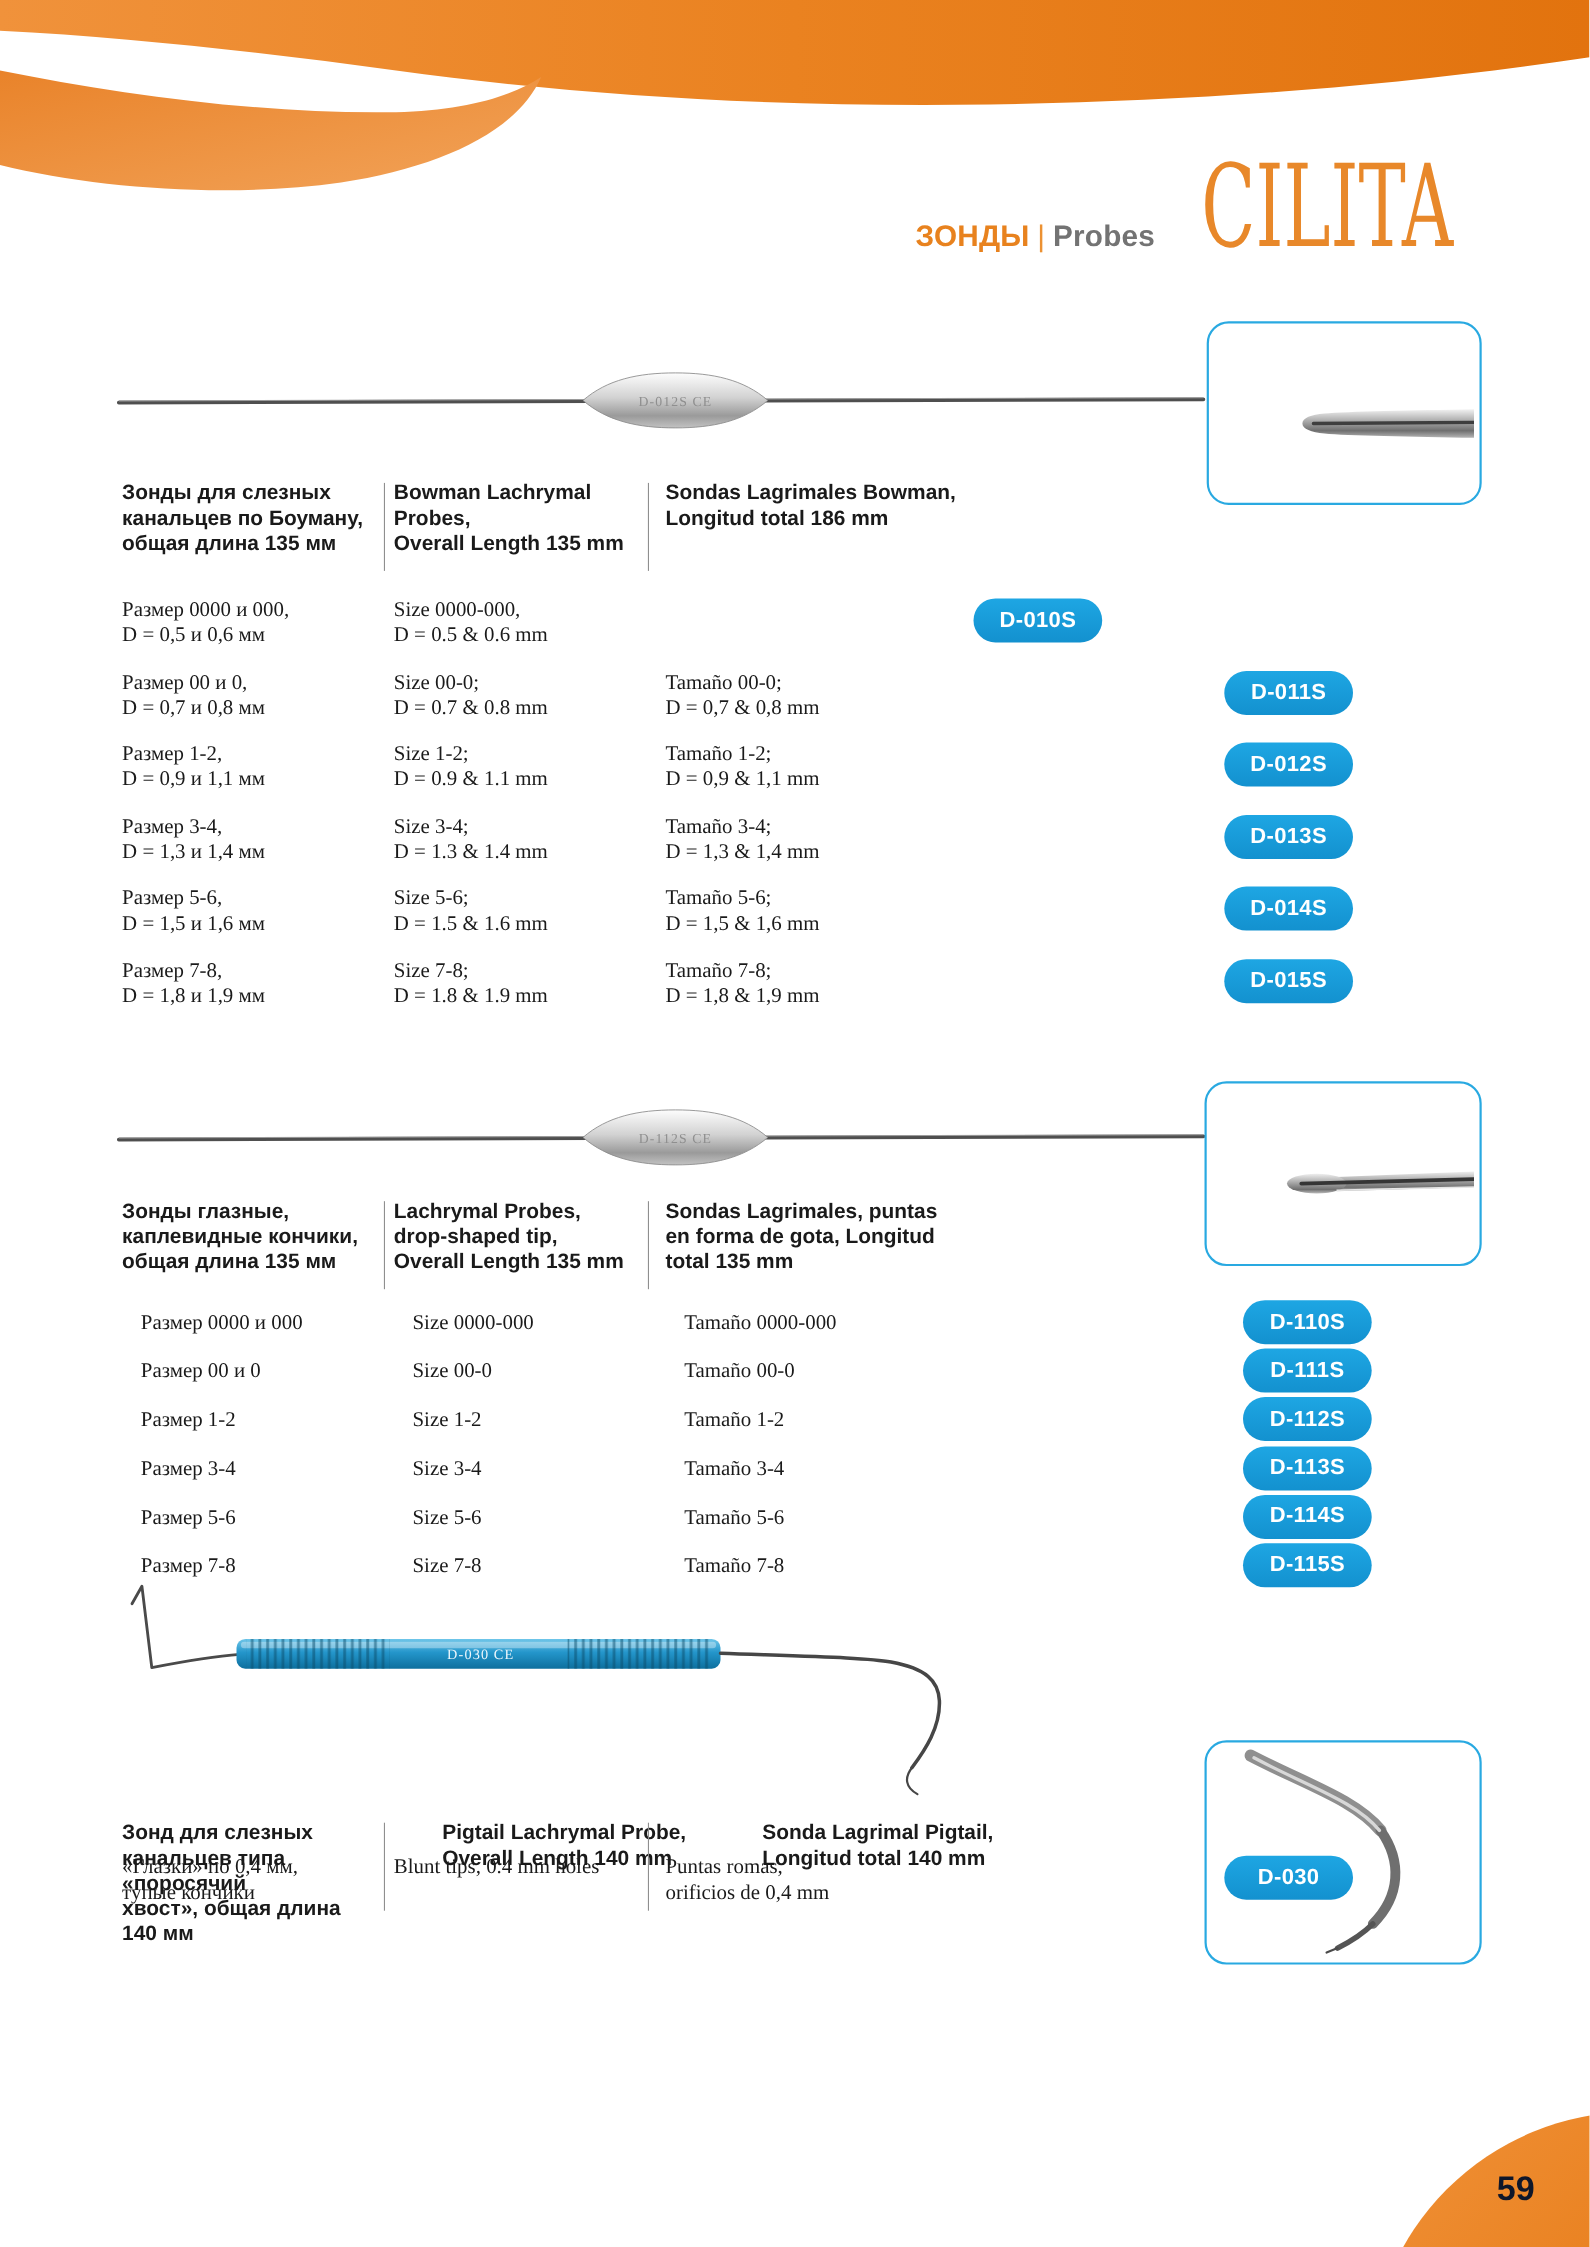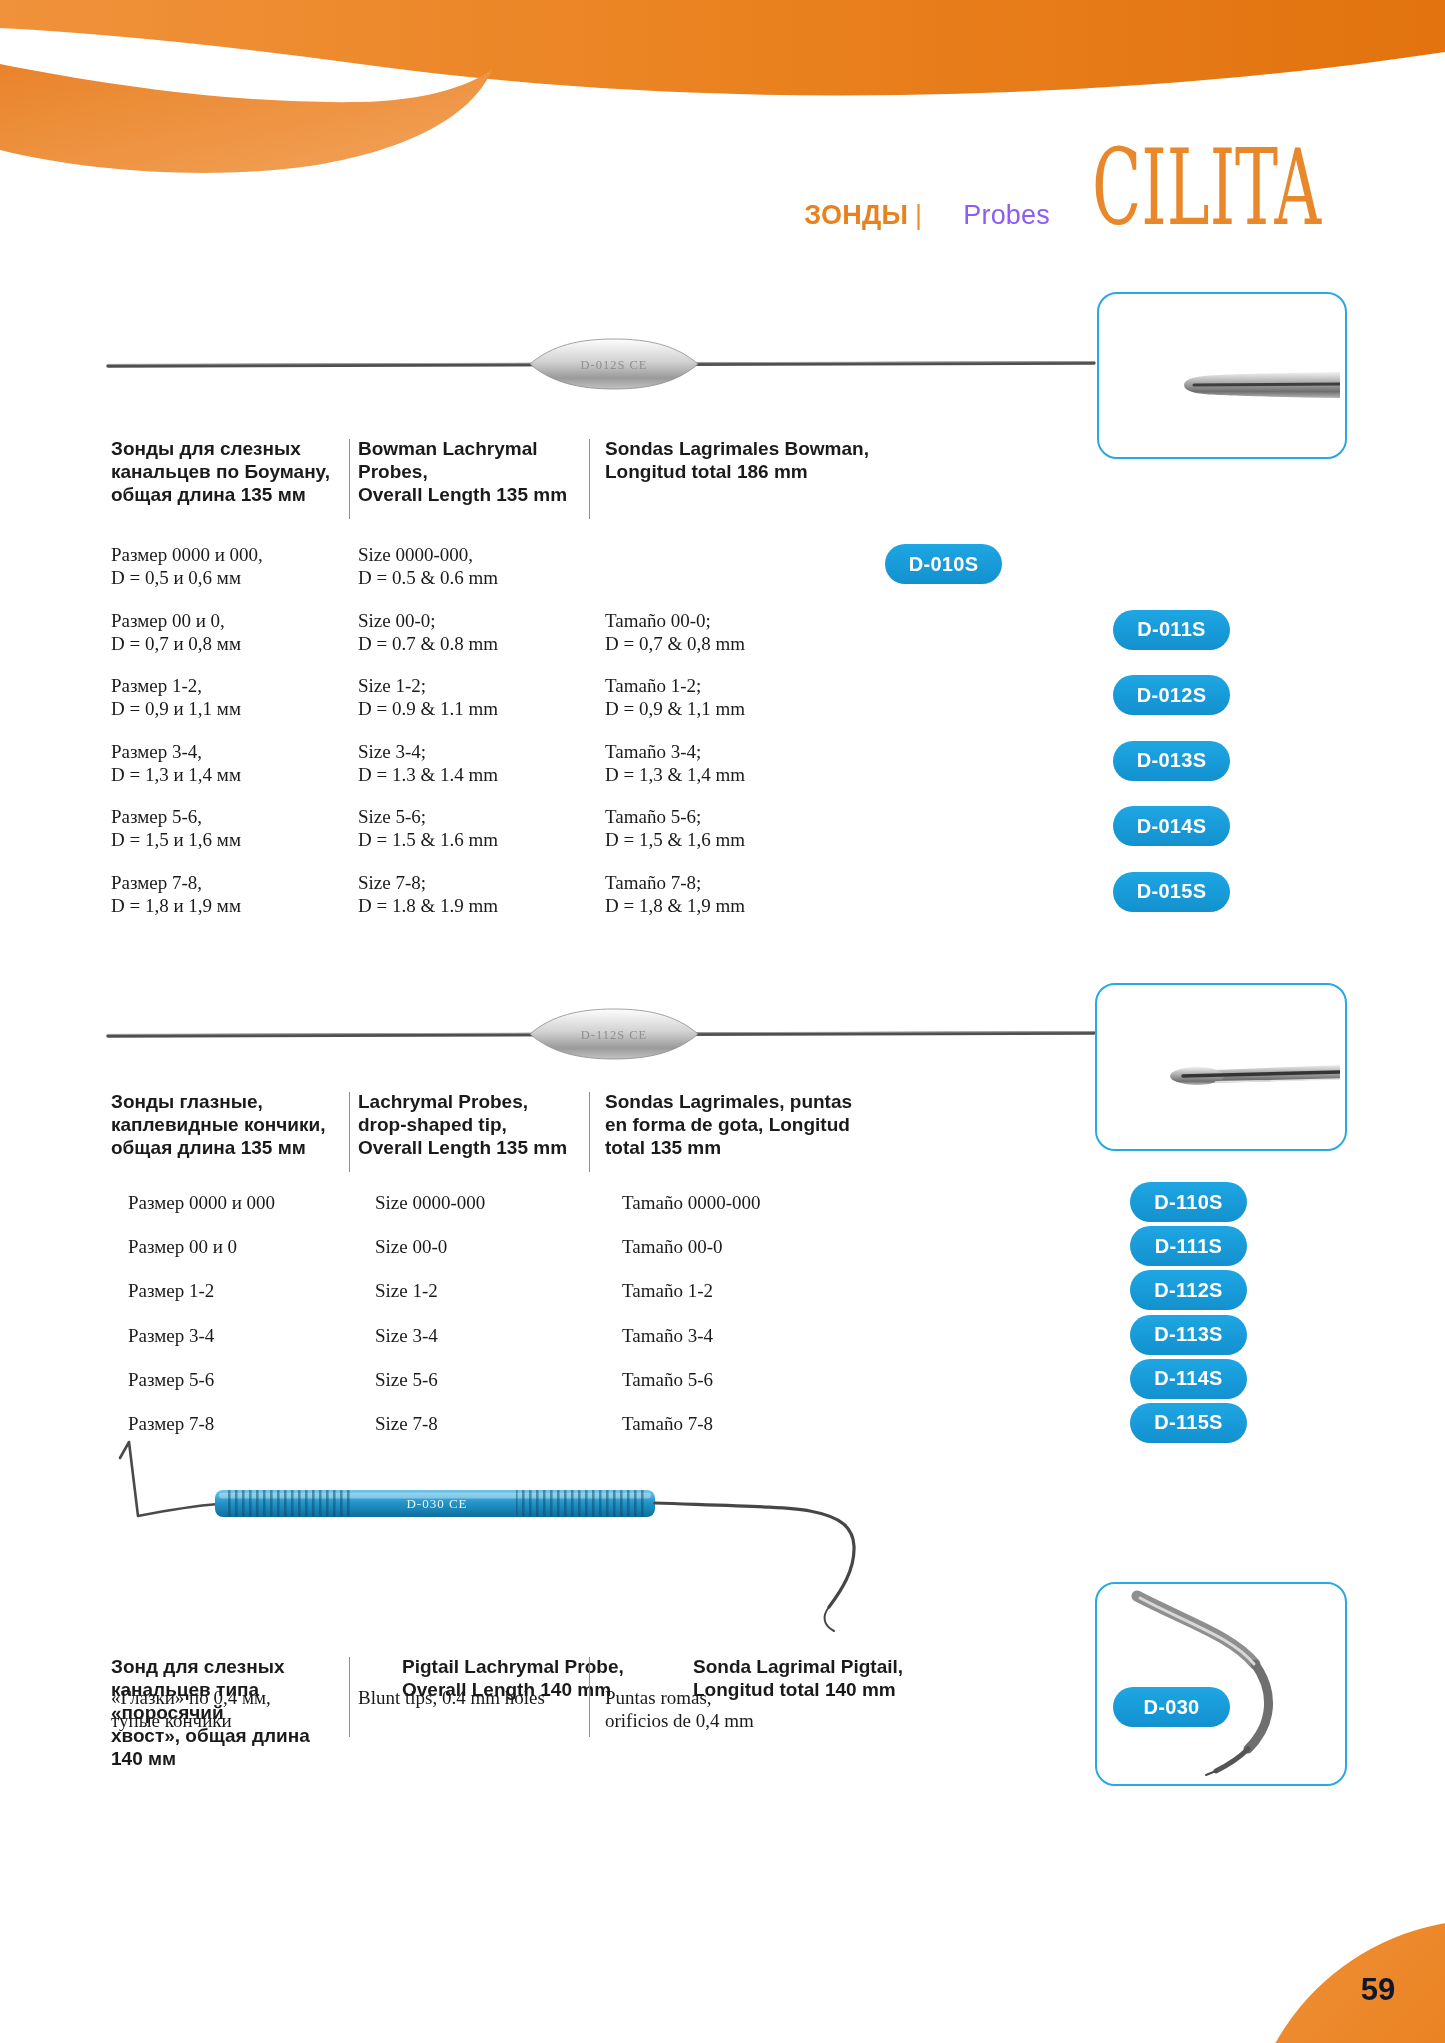--- a/index.html
+++ b/index.html
@@ -6,21 +6,21 @@
   body{
     width:1445px;height:2043px;position:relative;background:#ffffff;
     font-family:"Liberation Sans", sans-serif;color:#1a1a1a;overflow:hidden;
   }
   .abs{position:absolute;font-family:Liberation Serif, serif;}
   
   .title{position:absolute;top:200px;left:0;width:1050px;text-align:right;
     font-size:27px;color:#E8821E;letter-spacing:.2px;}
   .title .t-ru{font-weight:bold;}
   .title .t-sep{font-weight:400;padding:0 7px;color:#EC9132;}
-  .title .t-en{font-weight:400;color:#8b5cf6;margin-left:34px;}
+  .title .t-en{font-weight:700;color:#737373;}
   .brand{position:absolute;top:136px;left:1092px;font-family:"DejaVu Serif",serif;
     font-size:104px;line-height:1;color:#E8882A;transform:scaleX(.62);
     transform-origin:left top;white-space:nowrap;}
   
   .grid{display:grid;grid-template-columns:247px 247px 280px 1fr 117px;}
   .hwrap{position:absolute;left:111px;width:1119px;}
   .hcell{font-weight:bold;font-size:19px;line-height:23px;white-space:pre-line;padding-right:12px;}
   .vdiv{position:absolute;width:1px;height:80px;background:#8f8f8f;}
   .rows{position:absolute;left:111px;width:1119px;}
   .row{display:grid;grid-template-columns:247px 247px 280px 1fr 117px;align-items:start;}

